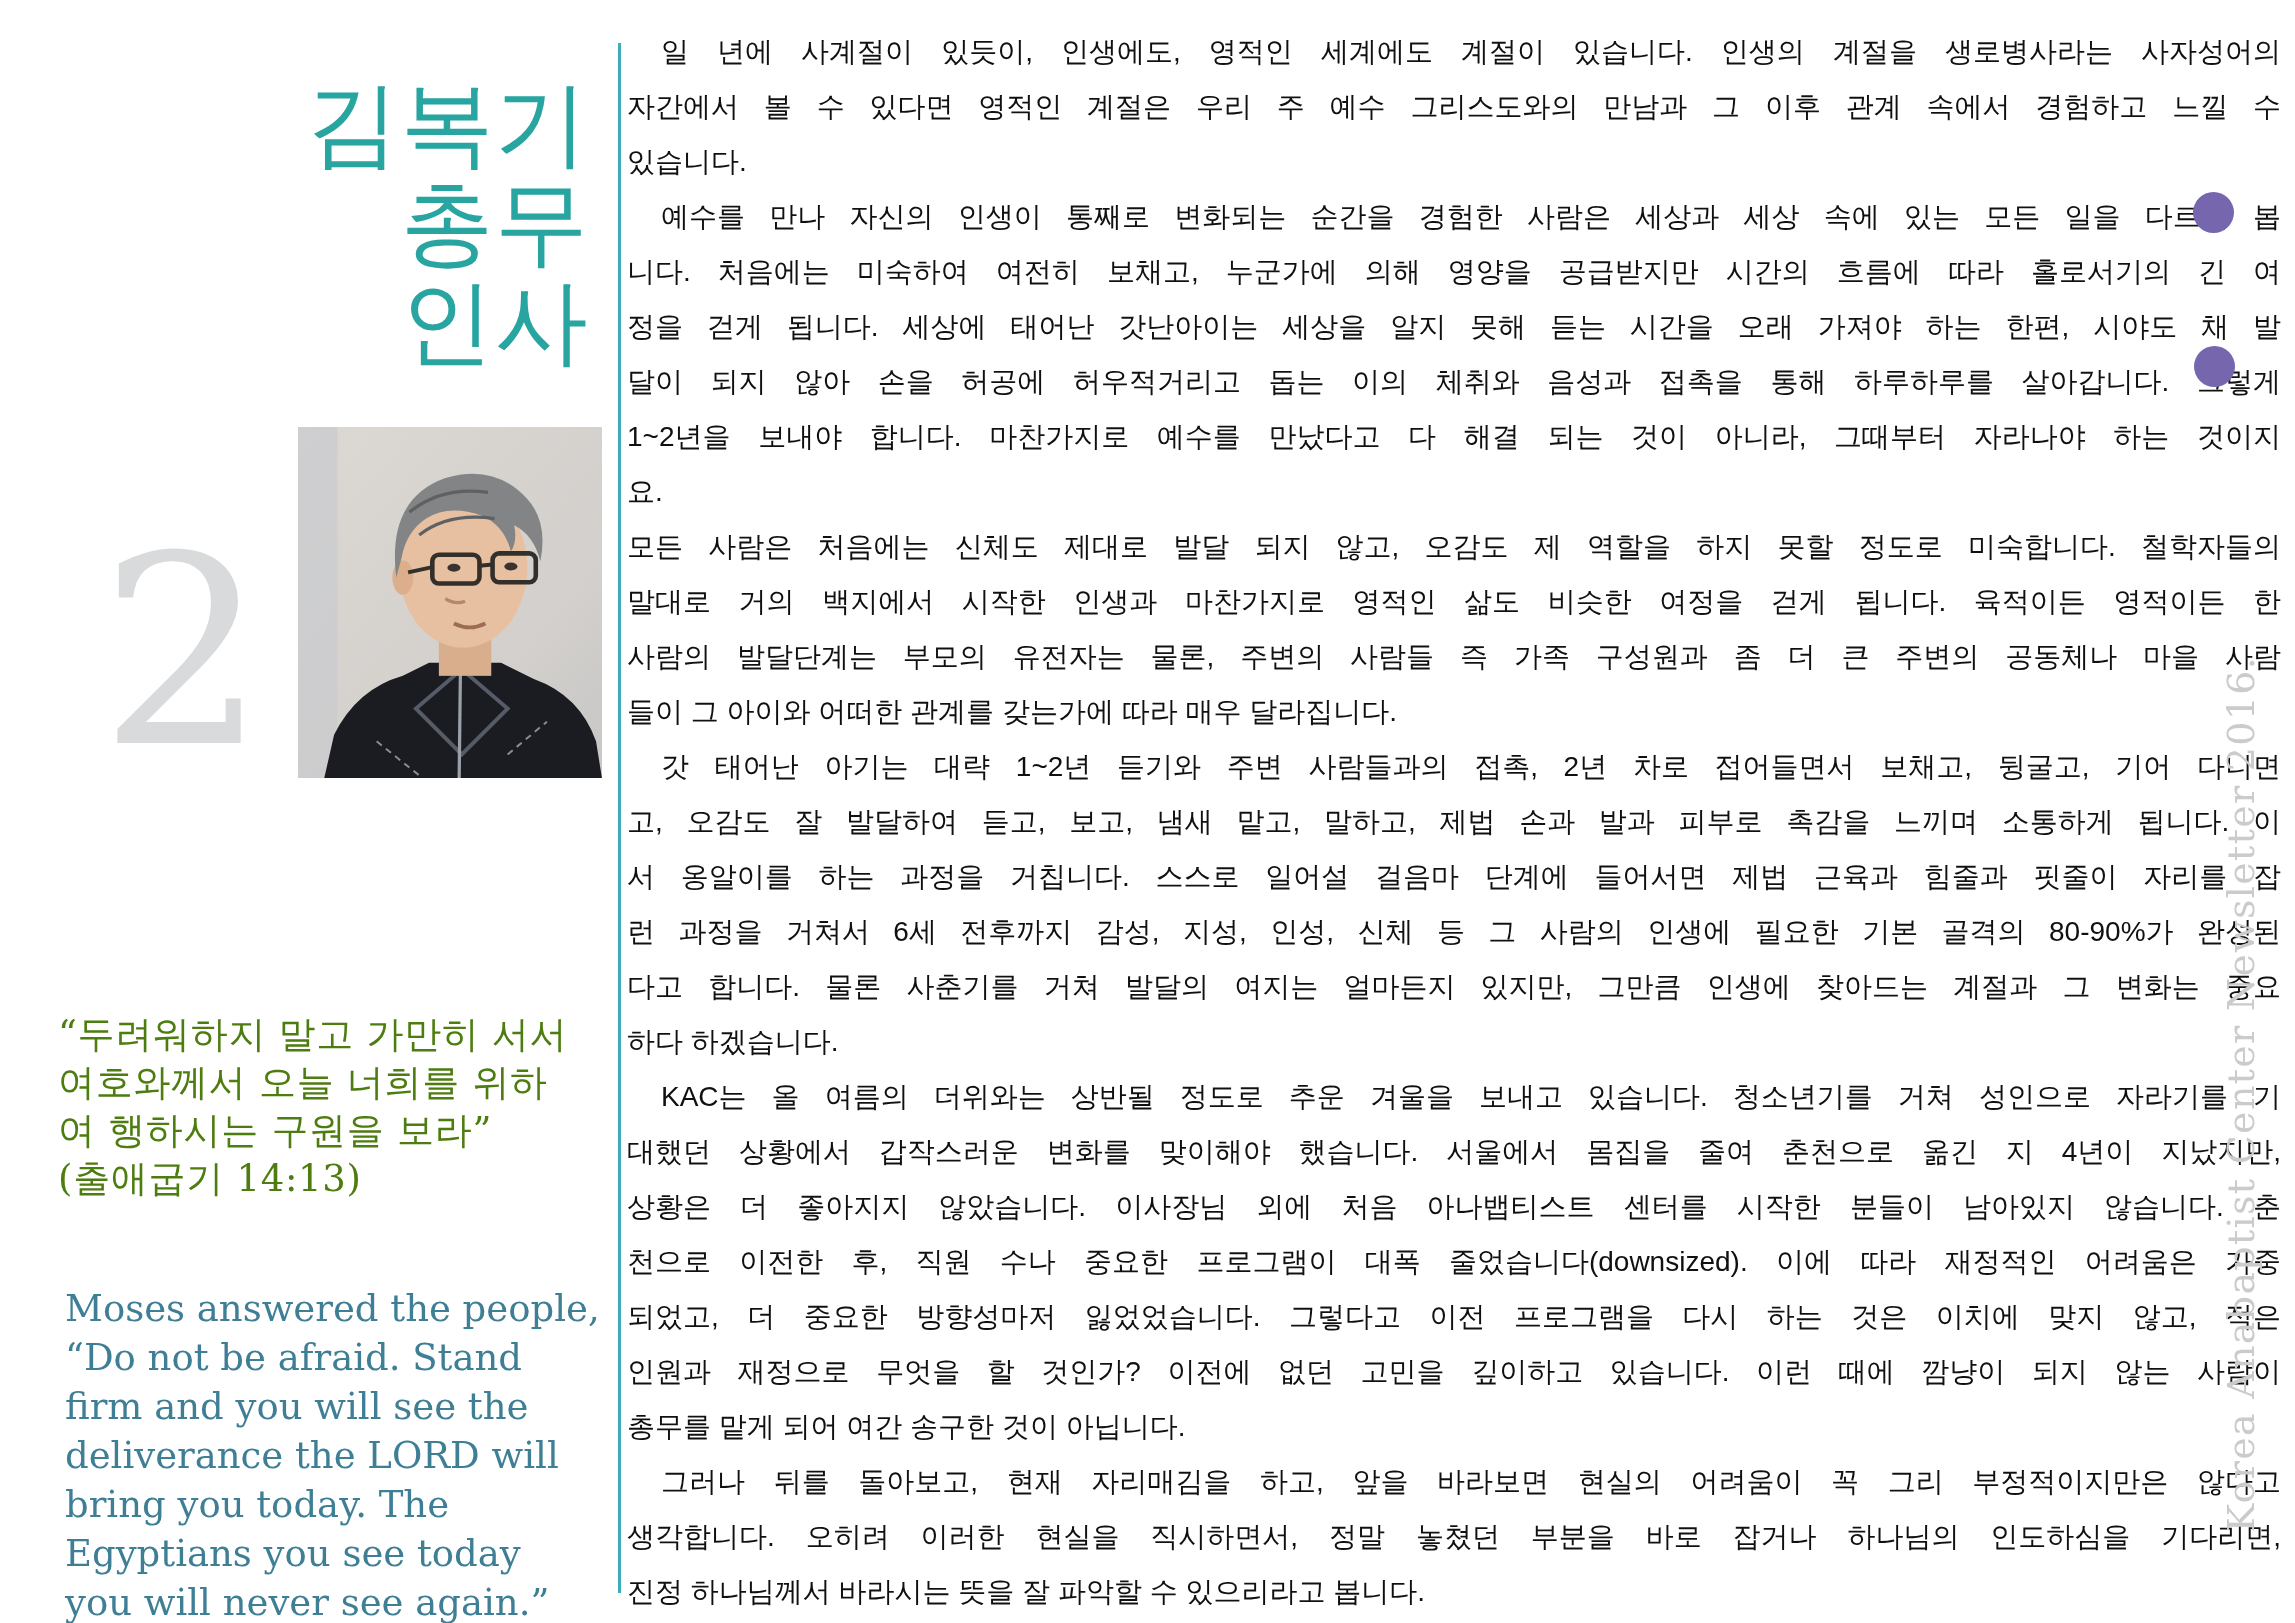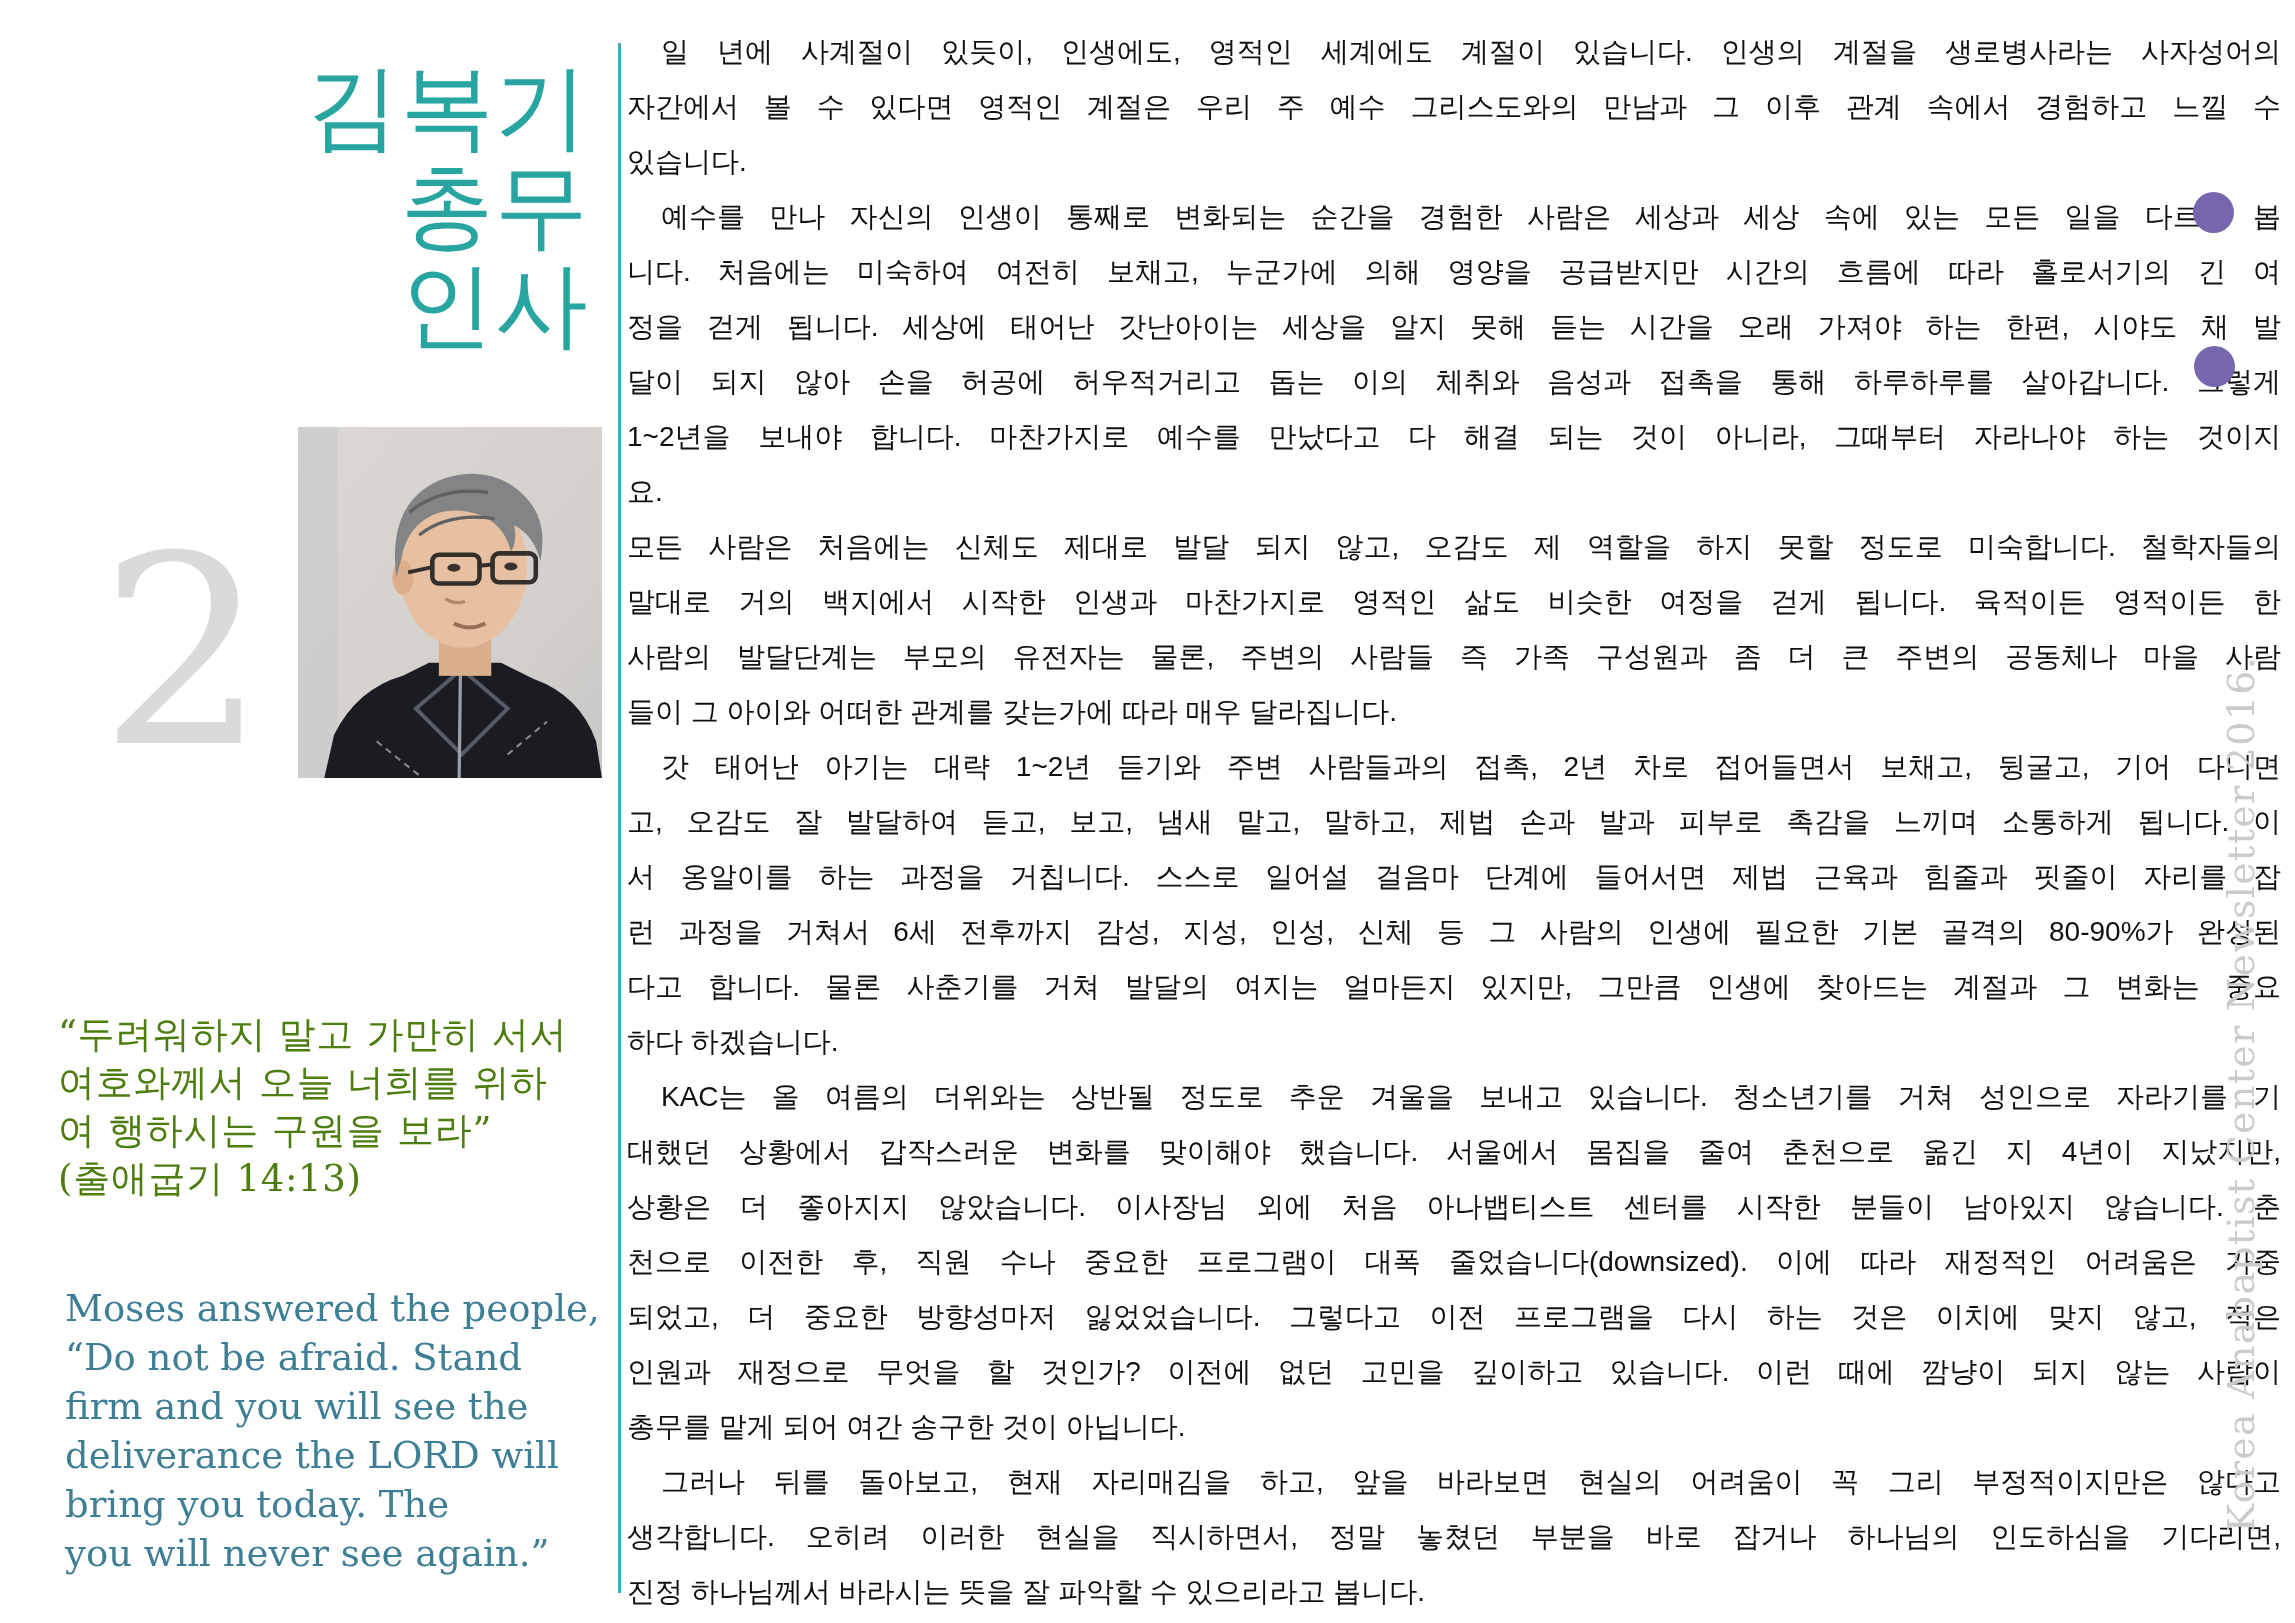--- a/index.html
+++ b/index.html
@@ -2,23 +2,23 @@
 <html style="font-size:10.5px"><head>
 <meta charset="utf-8">
 <style>
   html,body{margin:0;padding:0;}
   body{
     width:2295px;height:1623px;position:relative;background:#ffffff;overflow:hidden;
     font-family:"Liberation Sans",sans-serif;
   }
   
   .title{
-    position:absolute;left:0;top:3px;width:589px;
+    position:absolute;left:0;top:13px;width:589px;
     text-align:right;color:#29a5a1;
-    font-family:Liberation Mono, monospace;font-weight:400;
+    font-family:Liberation Serif, serif;font-weight:400;
     font-size:93px;line-height:99px;letter-spacing:1.3px;
   }
   .photo{
     position:absolute;left:298px;top:427px;width:304px;height:351px;overflow:hidden;
     background:#d6d3ce;
   }
   .bignum{
     position:absolute;left:85px;top:522px;width:196px;
     font-family:"DejaVu Serif",serif;font-size:262px;line-height:262px;
     color:#d8dadc;text-align:center;
@@ -122,20 +122,21 @@
       <div>여 행하시는 구원을 보라”</div>
       <div>(출애굽기 14:13)</div>
     </div>
 
   <div class="verse-en">
       <div>Moses answered the people,</div>
       <div>“Do not be afraid. Stand</div>
       <div>firm and you will see the</div>
       <div>deliverance the LORD will</div>
       <div>bring you today. The</div>
+      <div>Egyptians you see today</div>
       <div>you will never see again.”</div>
     </div>
 </aside>
 
 <div class="vrule"></div>
 
 <main class="article">
     <div class="ind">일 년에 사계절이 있듯이, 인생에도, 영적인 세계에도 계절이 있습니다. 인생의 계절을 생로병사라는 사자성어의</div>
     <div>자간에서 볼 수 있다면 영적인 계절은 우리 주 예수 그리스도와의 만남과 그 이후 관계 속에서 경험하고 느낄 수</div>
     <div class="last">있습니다.</div>

